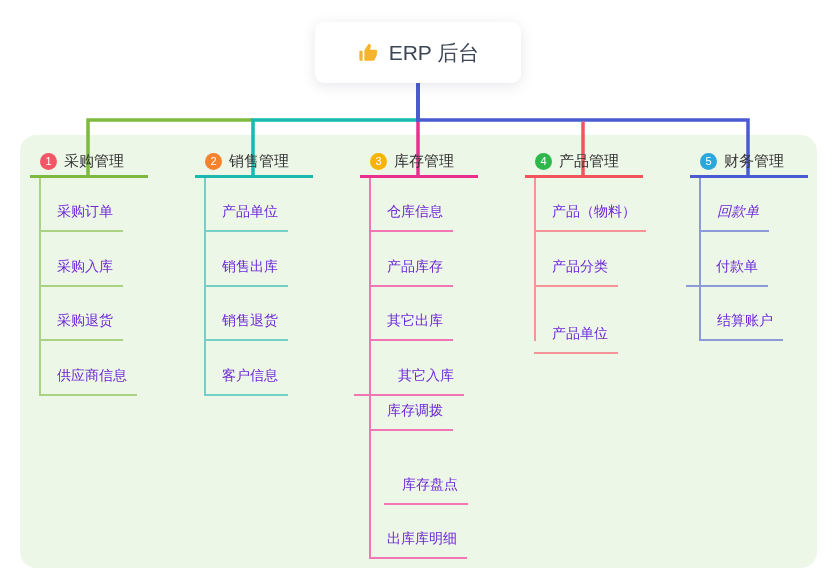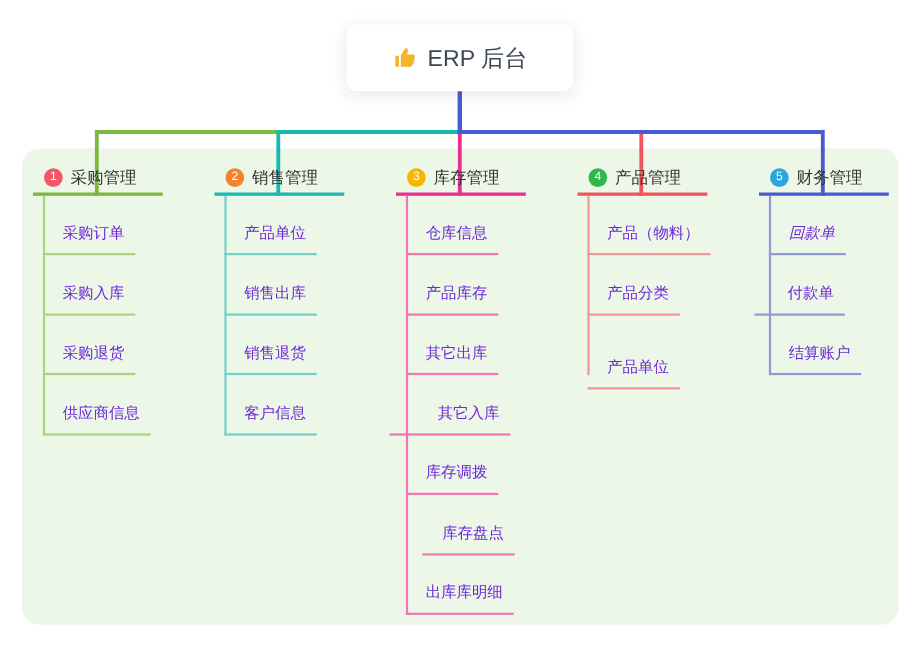--- a/index.html
+++ b/index.html
@@ -76,21 +76,21 @@
       <div class="child" style="left: 204px; top: 366px; border-bottom: 2px solid rgb(115, 208, 201);">客户信息</div>
       <div class="branch-header" style="left: 360px; width: 118px; border-bottom: 3px solid rgb(233, 48, 142);">
         <span class="badge" style="background:#f7b500">3</span>
         <span>库存管理</span>
       </div>
       <div class="spine" style="left: 369px; top: 178px; height: 381px; background: rgb(242, 117, 180);"></div>
       <div class="child" style="left: 369px; top: 202px; border-bottom: 2px solid rgb(242, 117, 180);">仓库信息</div>
       <div class="child" style="left: 369px; top: 257px; border-bottom: 2px solid rgb(242, 117, 180);">产品库存</div>
       <div class="child" style="left: 369px; top: 311px; border-bottom: 2px solid rgb(242, 117, 180);">其它出库</div>
       <div class="child" style="left: 354px; top: 366px; border-bottom: 2px solid rgb(242, 117, 180); padding-left: 44px;">其它入库</div>
-      <div class="child" style="left: 369px; top: 420px; border-bottom: 2px solid rgb(242, 117, 180);">库存调拨</div>
+      <div class="child" style="left: 369px; top: 401px; border-bottom: 2px solid rgb(242, 117, 180);">库存调拨</div>
       <div class="child" style="left: 384px; top: 475px; border-bottom: 2px solid rgb(242, 117, 180);">库存盘点</div>
       <div class="child" style="left: 369px; top: 529px; border-bottom: 2px solid rgb(242, 117, 180);">出库库明细</div>
       <div class="branch-header" style="left: 525px; width: 118px; border-bottom: 3px solid rgb(242, 84, 91);">
         <span class="badge" style="background:#2eb84b">4</span>
         <span>产品管理</span>
       </div>
       <div class="spine" style="left: 534px; top: 178px; height: 163px; background: rgb(245, 147, 152);"></div>
       <div class="child" style="left: 534px; top: 202px; border-bottom: 2px solid rgb(245, 147, 152);">产品（物料）</div>
       <div class="child" style="left: 534px; top: 257px; border-bottom: 2px solid rgb(245, 147, 152);">产品分类</div>
       <div class="child" style="left: 534px; top: 311px; border-bottom: 2px solid rgb(245, 147, 152); margin-top: 13px;">产品单位</div>

